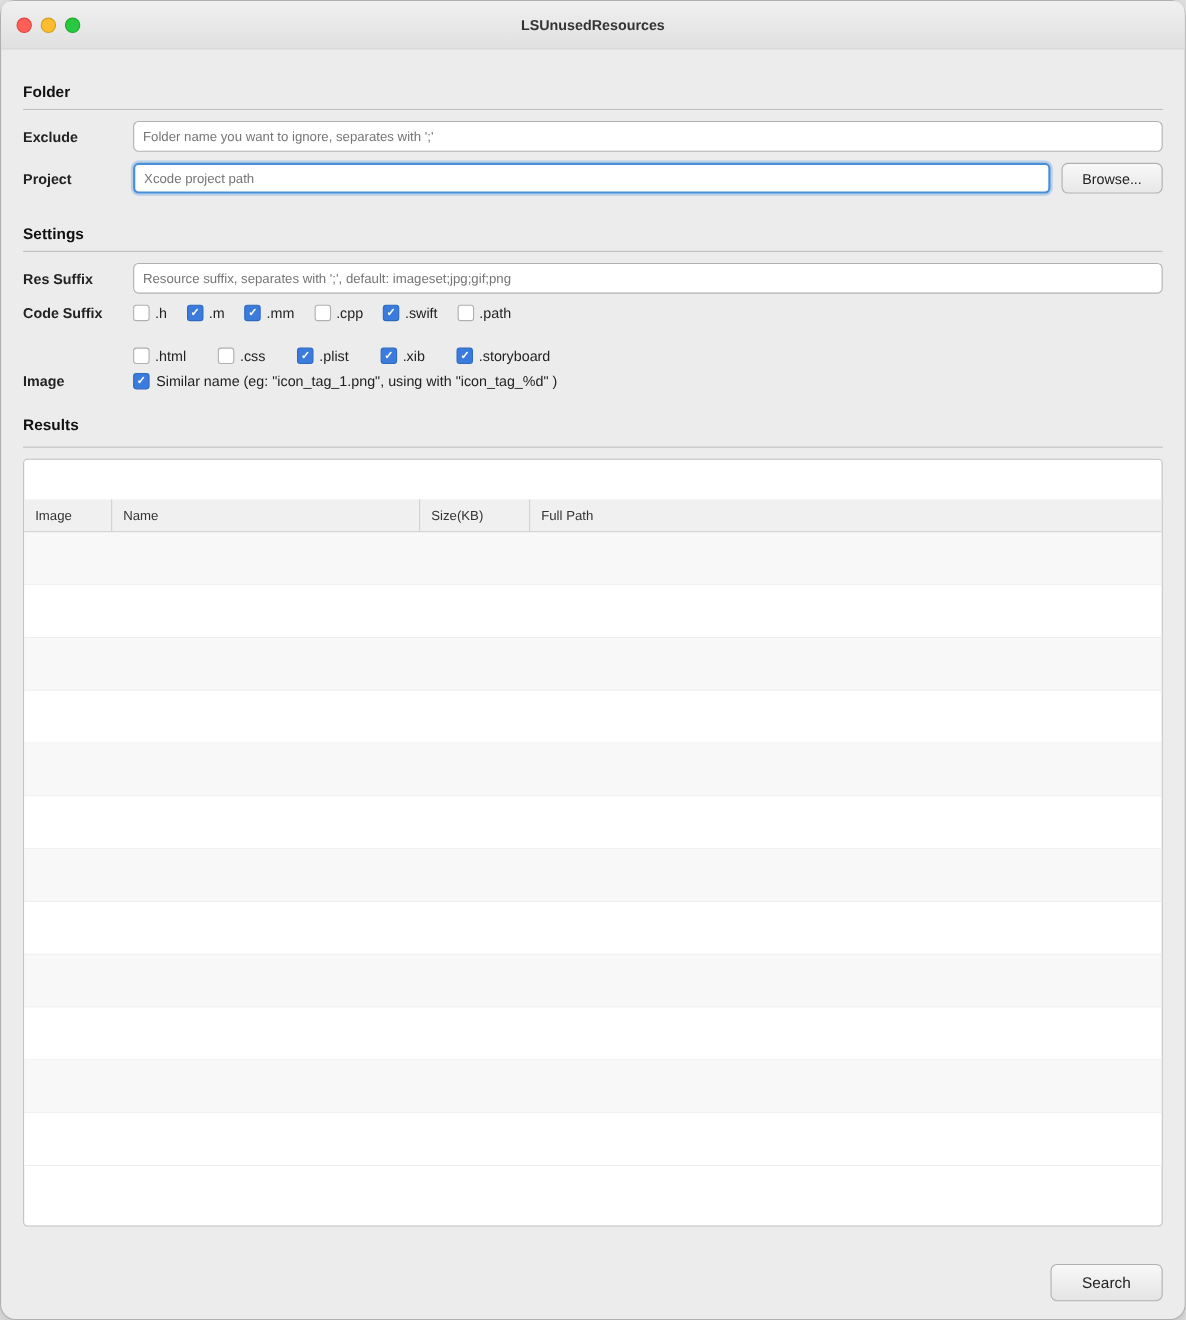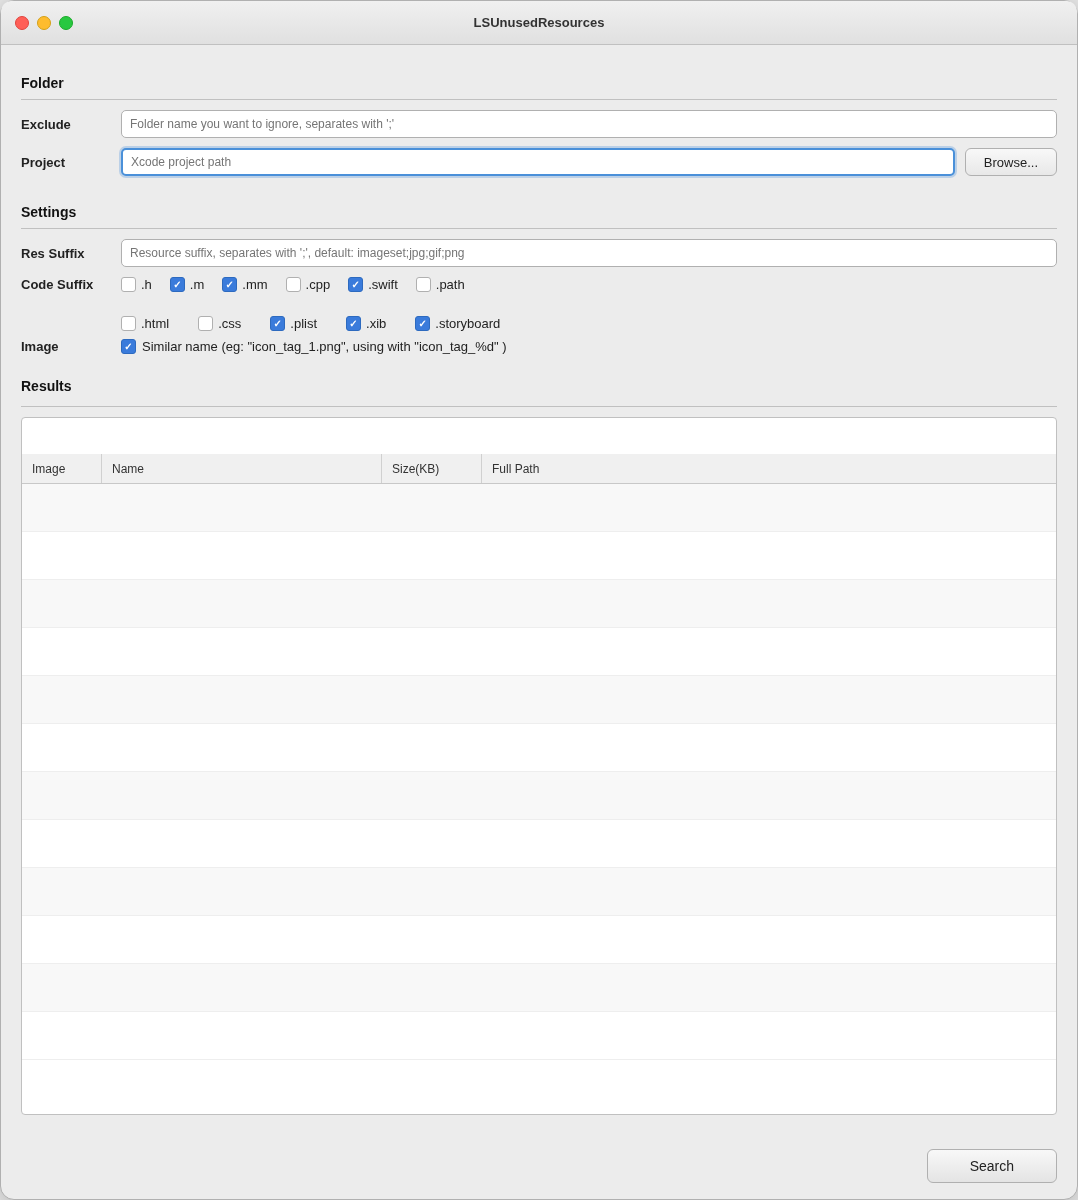--- a/index.html
+++ b/index.html
@@ -247,21 +247,21 @@
 
     .bottom-bar {
       display: flex;
       justify-content: flex-end;
       padding: 14px 20px 16px 20px;
       flex-shrink: 0;
     }
 
     .search-btn {
       height: 34px;
-      padding: 0 42px;
+      padding: 0 28px;
       border-radius: 6px;
       border: 1px solid #b0b0b0;
       background: linear-gradient(to bottom, #f8f8f8, #e4e4e4);
       font-size: 14px;
       color: #222;
       cursor: pointer;
       font-weight: 500;
     }
 
     .second-line-checkboxes {

